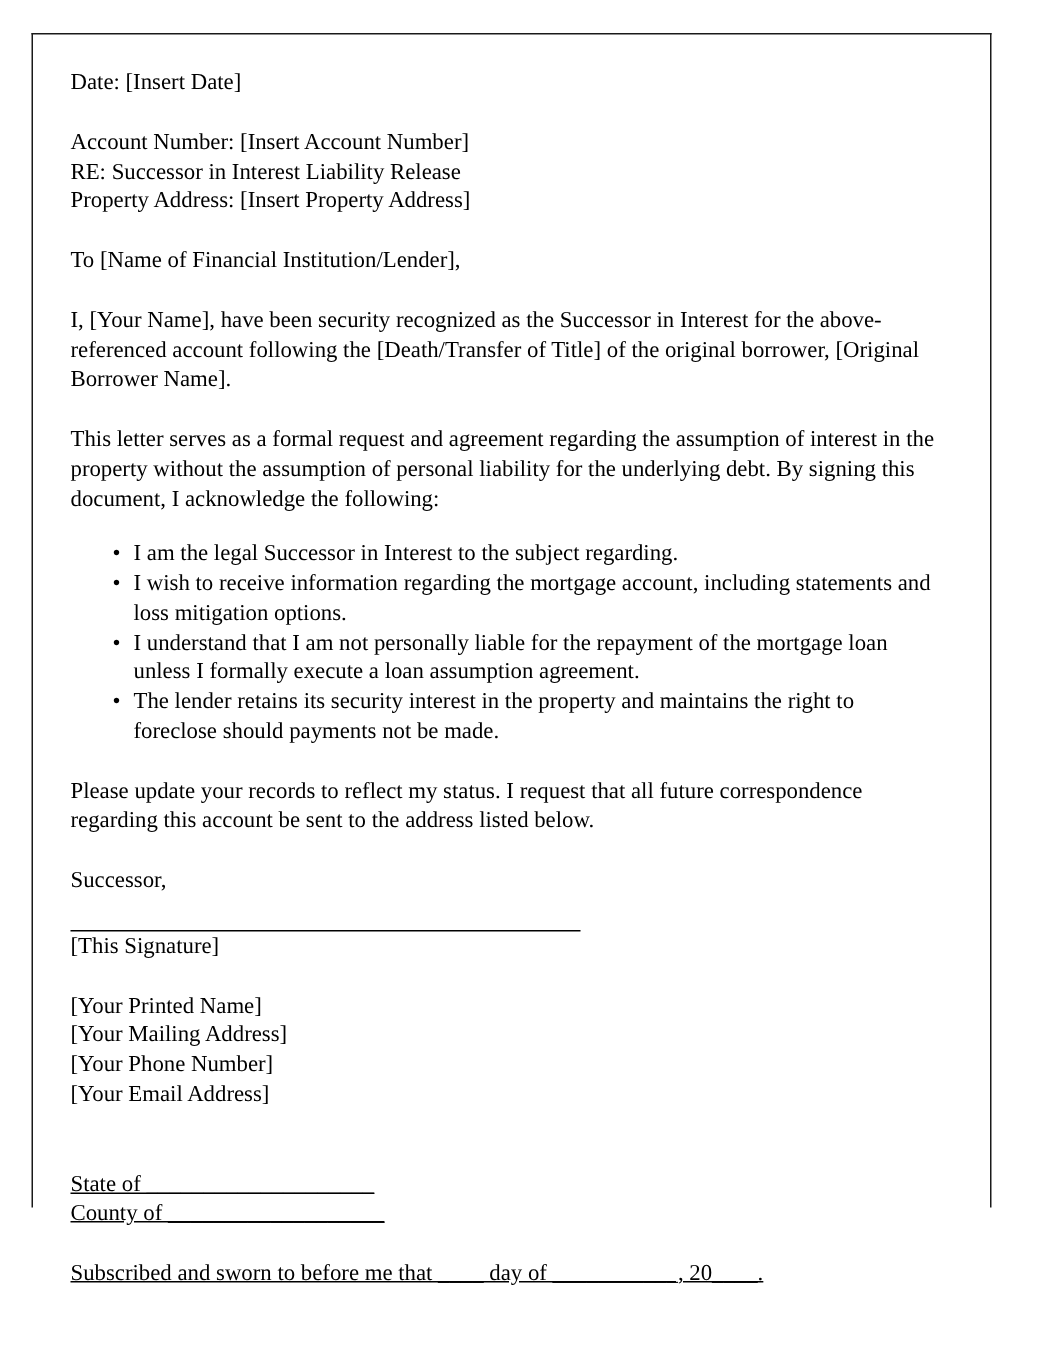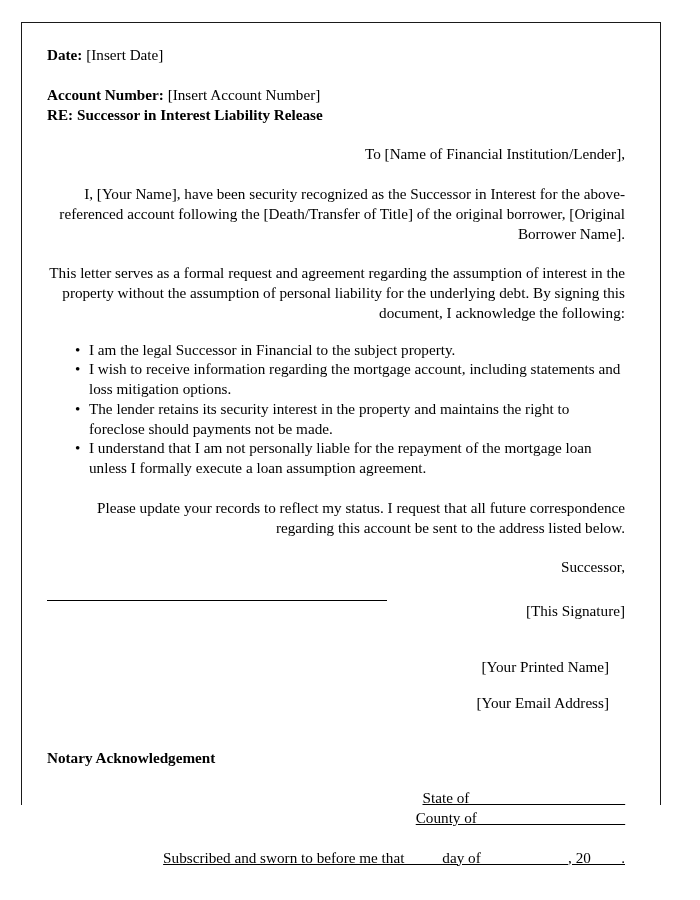--- a/index.html
+++ b/index.html
@@ -34,27 +34,26 @@
     position: absolute;
     left: 25px;
     top: 22px;
     width: 578px;
     font-size: 15.2px;
     line-height: 1.30;
   }
 
   .para {
     margin: 0;
-    text-align: right;
   }
   .gap-sm { height: 17px; }
   .gap-md { height: 20px; }
   .gap-lg { height: 23px; }
 
-  .bold { font-weight: bold; }
+  .bold { font-weight: normal; }
 
   .header-line { margin: 0; }
 
   .bullets {
     margin: 0;
     padding: 0;
     list-style: none;
   }
   .bullets li {
     position: relative;
@@ -71,84 +70,86 @@
     line-height: 1.30;
   }
 
   .sig-rule {
     width: 340px;
     height: 0;
     border-bottom: 1.3px solid #000000;
     margin: 0;
   }
 
-  .contact-line { margin: 16px; text-align: right; }
+  .contact-line { margin: 0; }
 
   .notary-heading {
     font-weight: bold;
     margin: 0;
   }
 
   .blank { white-space: pre; text-decoration: underline; }
 </style>
 </head>
 <body>
 
 <div id="page-sheet">
   <div id="doc-body">
 
     <p class="header-line"><span class="bold">Date:</span> <span>[Insert Date]</span></p>
 
     <div class="gap-md"></div>
 
     <p class="header-line"><span class="bold">Account Number:</span> <span>[Insert Account Number]</span></p>
     <p class="header-line bold">RE: Successor in Interest Liability Release</p>
+    <p class="header-line"><span class="bold">Property Address:</span> <span>[Insert Property Address]</span></p>
 
     <div class="gap-md"></div>
 
     <p class="para">To [Name of Financial Institution/Lender],</p>
 
     <div class="gap-md"></div>
 
     <p class="para">I, [Your Name], have been security recognized as the Successor in Interest for the above-referenced account following the [Death/Transfer of Title] of the original borrower, [Original Borrower Name].</p>
 
     <div class="gap-md"></div>
 
     <p class="para">This letter serves as a formal request and agreement regarding the assumption of interest in the property without the assumption of personal liability for the underlying debt. By signing this document, I acknowledge the following:</p>
 
     <div class="gap-sm"></div>
 
     <ul class="bullets">
-      <li>I am the legal Successor in Financial to the subject property.</li>
+      <li>I am the legal Successor in Interest to the subject regarding.</li>
       <li>I wish to receive information regarding the mortgage account, including statements and loss mitigation options.</li>
+      <li>I understand that I am not personally liable for the repayment of the mortgage loan unless I formally execute a loan assumption agreement.</li>
       <li>The lender retains its security interest in the property and maintains the right to foreclose should payments not be made.</li>
-      <li>I understand that I am not personally liable for the repayment of the mortgage loan unless I formally execute a loan assumption agreement.</li>
     </ul>
 
     <div class="gap-md"></div>
 
     <p class="para">Please update your records to reflect my status. I request that all future correspondence regarding this account be sent to the address listed below.</p>
 
     <div class="gap-md"></div>
 
     <p class="para">Successor,</p>
 
     <div class="gap-lg"></div>
 
     <div class="sig-rule"></div>
     <p class="para">[This Signature]</p>
 
     <div class="gap-md"></div>
 
     <p class="contact-line">[Your Printed Name]</p>
+    <p class="contact-line">[Your Mailing Address]</p>
+    <p class="contact-line">[Your Phone Number]</p>
     <p class="contact-line">[Your Email Address]</p>
 
     <div class="gap-md"></div>
 
-    <p class="notary-heading">Notary Acknowledgement</p>
 
     <div class="gap-md"></div>
 
     <p class="para blank">State of ____________________</p>
     <p class="para blank">County of ___________________</p>
 
     <div class="gap-md"></div>
 
     <p class="para blank">Subscribed and sworn to before me that ____ day of ___________, 20____.</p>
 

